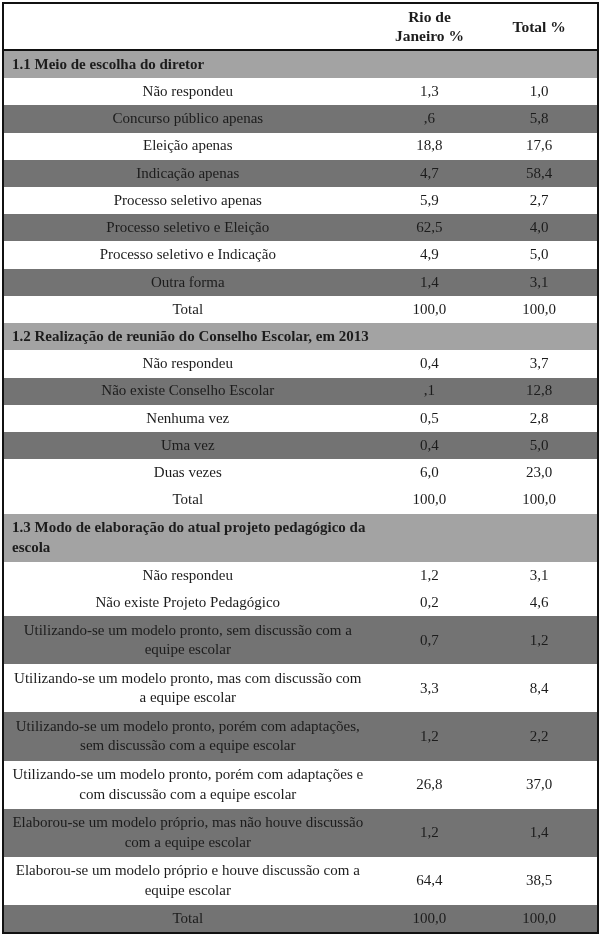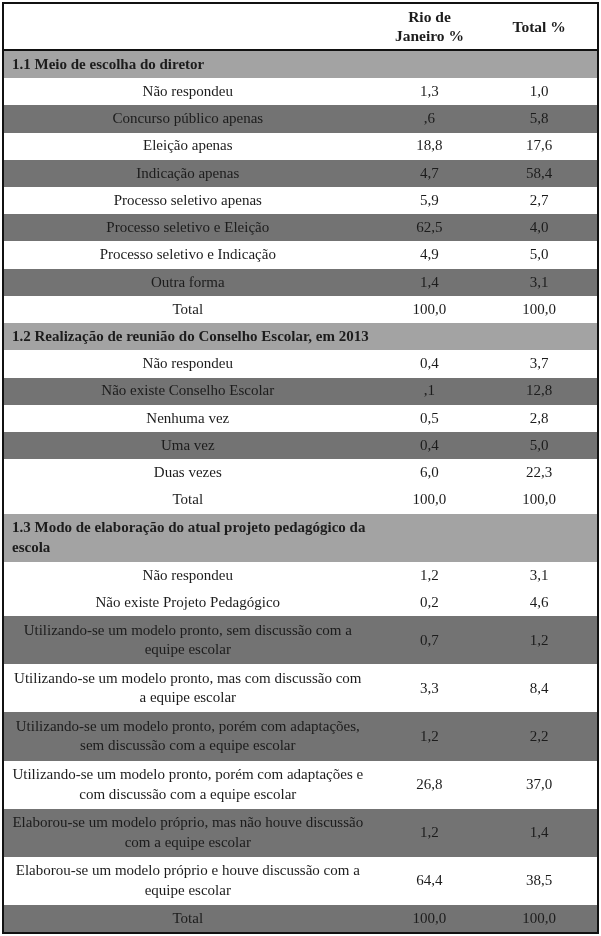--- a/index.html
+++ b/index.html
@@ -177,21 +177,21 @@
 
   <tr class="shaded">
     <td class="label">Uma vez</td>
     <td class="num">0,4</td>
     <td class="num">5,0</td>
   </tr>
 
   <tr>
     <td class="label">Duas vezes</td>
     <td class="num">6,0</td>
-    <td class="num">22,3</td>
+    <td class="num">23,0</td>
   </tr>
 
 
   <tr>
     <td class="label">Total</td>
     <td class="num">100,0</td>
     <td class="num">100,0</td>
   </tr>
 
   <tr class="section">

